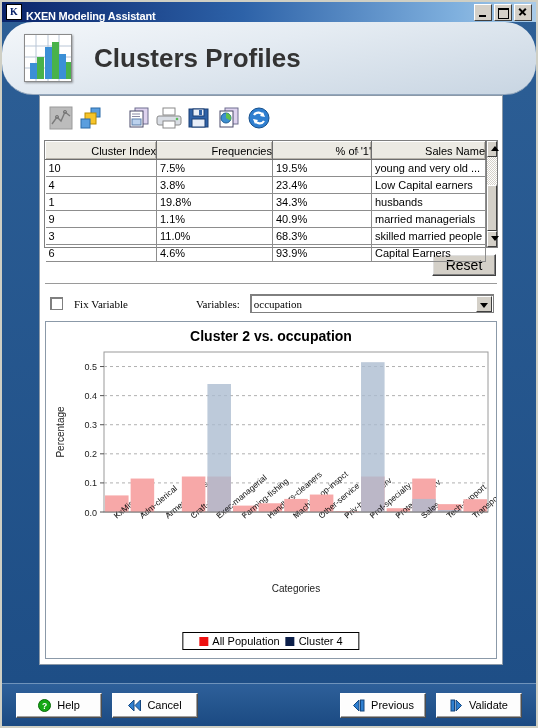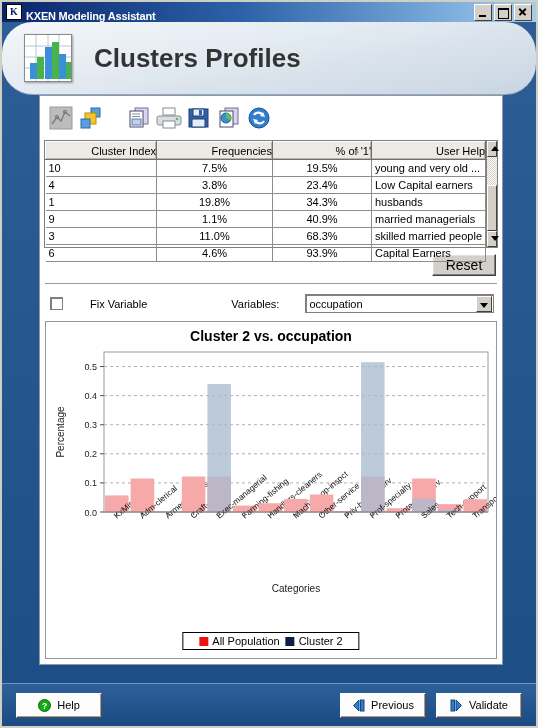--- a/index.html
+++ b/index.html
@@ -100,21 +100,21 @@
     color:#000;position:relative;text-align:right;
   }
   table.grid th .sortmark{
     position:absolute;right:12px;top:4px;font-size:8px;color:#999;
   }
   table.grid td{
     border-bottom:1px solid #8d8d8d;border-right:1px solid #8d8d8d;
     height:16px;padding:0 3px;font-size:11px;white-space:nowrap;overflow:hidden;
   }
   td.c-left{text-align:left;}
-  td.c-center{text-align:center;}
+  td.c-center{text-align:left;}
   .vscroll{
     width:16px;background:#d4d0c8;border-left:1px solid #7f7f7f;
     display:flex;flex-direction:column;align-items:stretch;
   }
   .sb-arrow{
     height:16px;background:#d4d0c8;
     border-top:1px solid #fff;border-left:1px solid #fff;
     border-right:1px solid #404040;border-bottom:1px solid #404040;
     box-sizing:border-box;position:relative;
   }
@@ -138,21 +138,21 @@
     border-top:1px solid #fff;border-left:1px solid #fff;
     border-right:1px solid #404040;border-bottom:1px solid #404040;
     box-shadow:inset -1px -1px 0 #808080, inset 1px 1px 0 #dfdfdf;
     padding:2px 0;min-width:62px;text-align:center;cursor:default;
   }
   .sep-line{
     margin:7px 5px 0 5px;height:2px;
     border-top:1px solid #9a9a9a;border-bottom:1px solid #fff;
   }
   .var-row{
-    display:flex;align-items:center;padding:7px 8px 0 10px;font-size:11px;gap:22px;
+    display:flex;align-items:center;padding:7px 8px 0 10px;font-size:11px;gap:6px;font-family:Liberation Serif, serif;
   }
   .chk{
     width:11px;height:11px;background:#fff;border:1px solid #7f7f7f;
     box-shadow:inset 1px 1px 0 #808080;
   }
   .chk-label{margin-left:5px;}
   .var-label{margin-left:62px;}
   .combo{
     flex:1;height:19px;background:#fff;border:1px solid #7f7f7f;
     box-shadow:inset 1px 1px 0 #808080;
@@ -321,21 +321,21 @@
 
       <div class="table-wrap">
         <table class="grid">
           <thead>
             <tr>
               <th style="width:110px">Cluster Index</th>
               <th style="width:115px">Frequencies</th>
               <th style="width:98px">
                 <span>% of '1'</span><span class="sortmark">▴</span>
               </th>
-              <th style="width:113px">User Help</th>
+              <th style="width:113px">Sales Name</th>
             </tr>
           </thead>
           <tbody>
             <tr>
               <td class="c-left">10</td>
               <td class="c-center">7.5%</td>
               <td class="c-center">19.5%</td>
               <td class="c-left">young and very old ...</td>
             </tr>
             <tr>
@@ -469,36 +469,43 @@
             <line x1="58" y1="168" x2="442" y2="168" stroke="#777"></line>
             <text x="250" y="248" text-anchor="middle" font-size="10" fill="#222" font-family="Liberation Sans, sans-serif">Categories</text>
           </svg>
         <div class="legend-box">
           <span class="lg-item">
             <span class="lg-sw" id="lg0" style="background: rgb(238, 17, 17);"></span>
             <span>All Population</span>
           </span>
           <span class="lg-item">
             <span class="lg-sw" id="lg1" style="background: rgb(12, 31, 74);"></span>
-            <span>Cluster 2</span>
+            <span>Cluster 4</span>
           </span>
         </div>
       </div>
 
     </div>
   </div>
 
   <div class="footer">
     <div class="foot-btn">
       <svg class="ico-sm" viewBox="0 0 13 13">
           <circle cx="6.5" cy="6.5" r="6" fill="#14a814" stroke="#0a6b0a"></circle>
           <text x="6.5" y="9.6" font-size="8.5" fill="#fff" text-anchor="middle" font-family="Liberation Sans, sans-serif" font-weight="bold">?</text>
         </svg>
       <span>Help</span>
     </div>
+    <div class="foot-btn">
+      <svg class="ico-sm" viewBox="0 0 13 13">
+          <polygon points="6,1 6,12 0.5,6.5" fill="#2f7fd0" stroke="#14467e"></polygon>
+          <polygon points="12.5,1 12.5,12 7,6.5" fill="#2f7fd0" stroke="#14467e"></polygon>
+        </svg>
+      <span>Cancel</span>
+    </div>
     <div class="spacer"></div>
     <div class="foot-btn">
       <svg class="ico-sm" viewBox="0 0 13 13">
           <polygon points="7,1 7,12 1.5,6.5" fill="#2f7fd0" stroke="#14467e"></polygon>
           <rect x="8.5" y="1" width="3.5" height="11" fill="#2f7fd0" stroke="#14467e"></rect>
         </svg>
       <span>Previous</span>
     </div>
     <div class="foot-btn">
       <svg class="ico-sm" viewBox="0 0 13 13">

